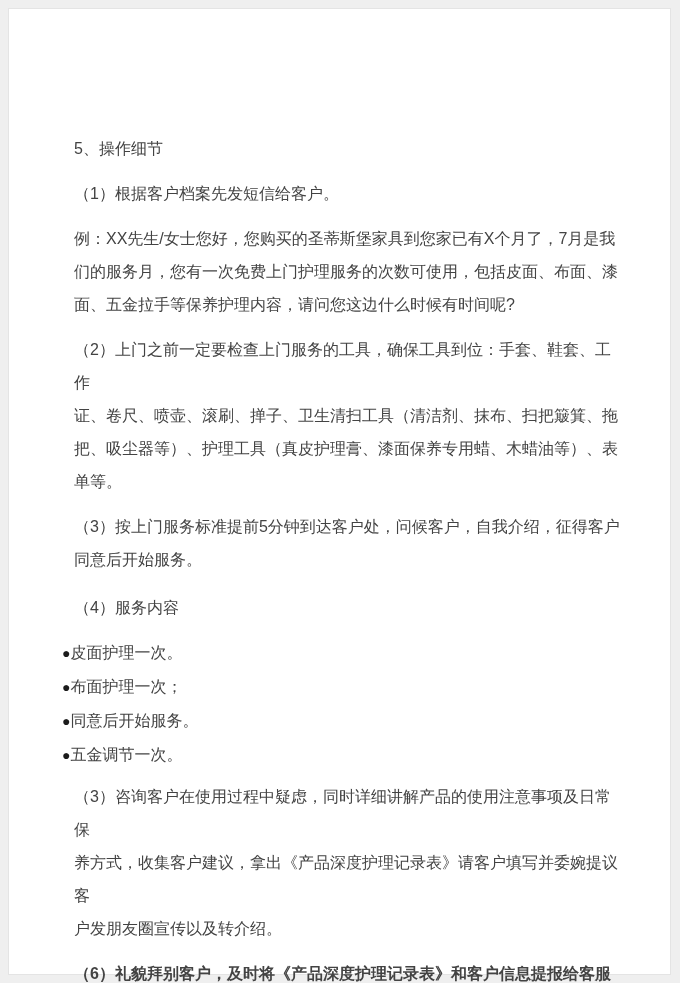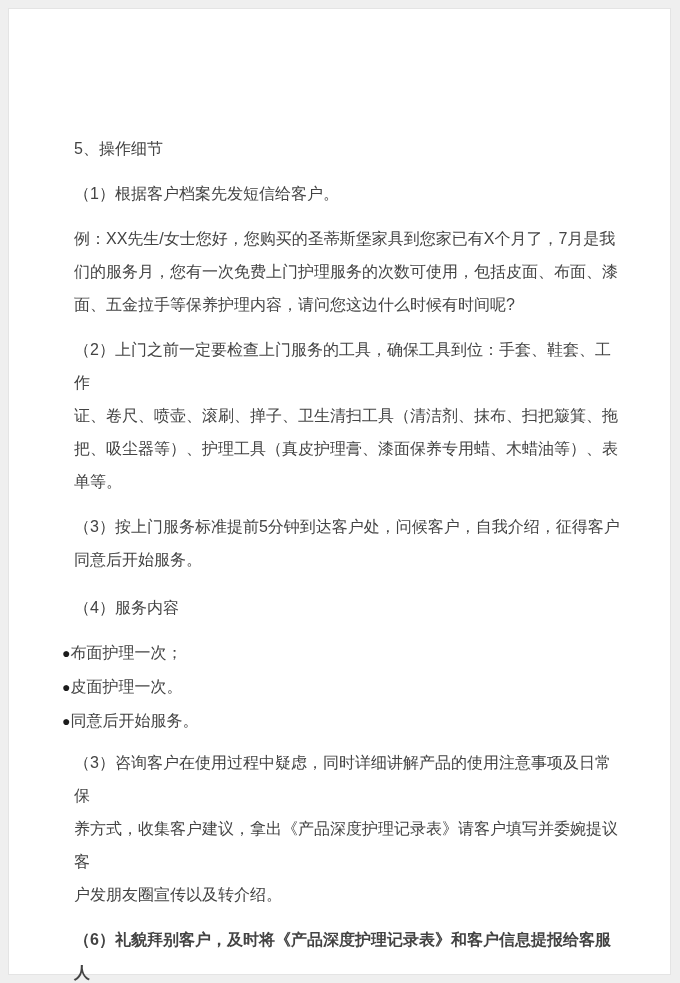--- a/index.html
+++ b/index.html
@@ -67,27 +67,30 @@
 把、吸尘器等）、护理工具（真皮护理膏、漆面保养专用蜡、木蜡油等）、表
 单等。</p>
 
     <p class="para gap-8">（3）按上门服务标准提前5分钟到达客户处，问候客户，自我介绍，征得客户
 同意后开始服务。</p>
 
     <p class="para gap-15">（4）服务内容</p>
 
     <ul class="service-list">
       <li>
+        <span class="bullet">●</span><span>皮面护理一次。</span>
+      </li>
+      <li>
         <span class="bullet">●</span><span>布面护理一次；</span>
       </li>
       <li>
-        <span class="bullet">●</span><span>皮面护理一次。</span>
+        <span class="bullet">●</span><span>同意后开始服务。</span>
       </li>
       <li>
-        <span class="bullet">●</span><span>同意后开始服务。</span>
+        <span class="bullet">●</span><span>五金调节一次。</span>
       </li>
     </ul>
 
     <p class="para gap-8">（3）咨询客户在使用过程中疑虑，同时详细讲解产品的使用注意事项及日常保
 养方式，收集客户建议，拿出《产品深度护理记录表》请客户填写并委婉提议客
 户发朋友圈宣传以及转介绍。</p>
 
     <p class="para gap-10">（6）礼貌拜别客户，及时将《产品深度护理记录表》和客户信息提报给客服人
 员，由客服人员整理归档；</p>
 

